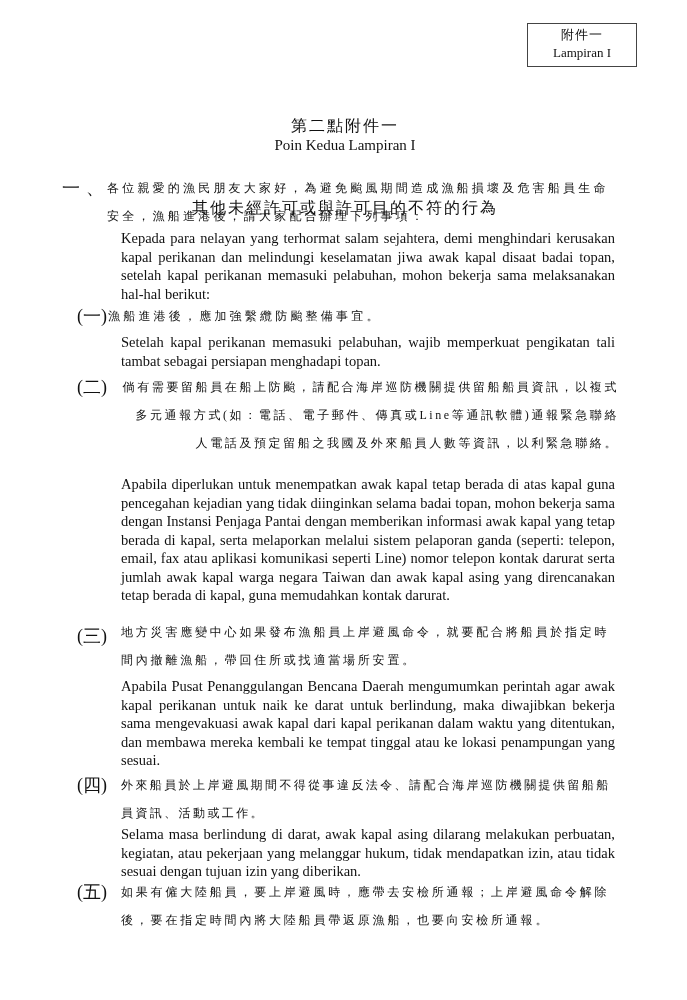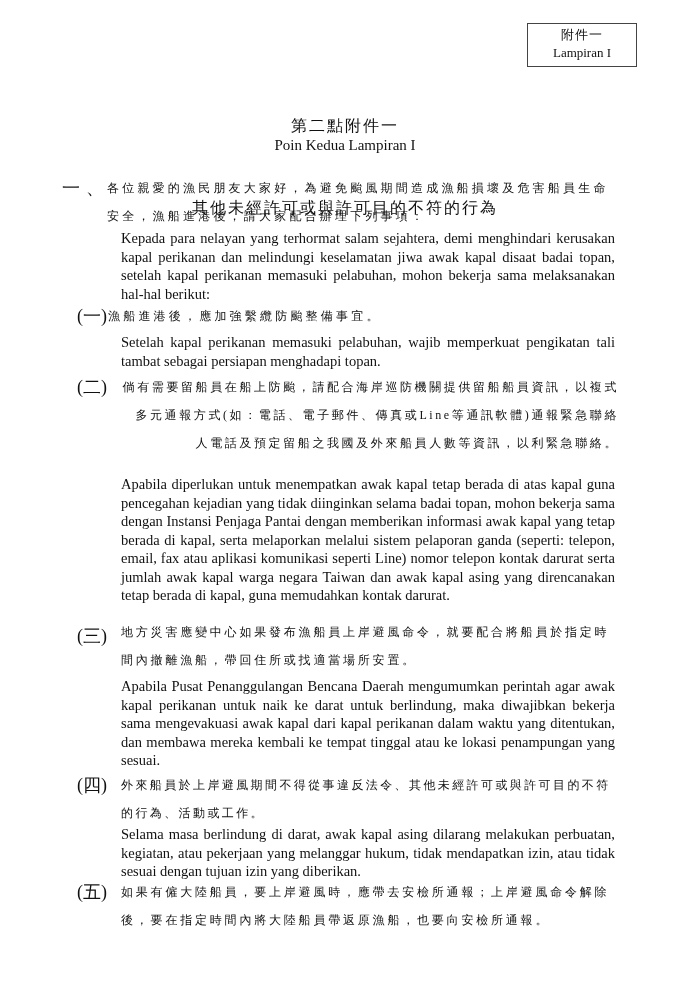--- a/index.html
+++ b/index.html
@@ -56,20 +56,20 @@
 </div>
 
 <div>
   <div class="marker" style="left:77px; top:622px;">(三)</div>
   <div class="cn-item" style="left:121px; top:618px; width:498px; letter-spacing:2.8px;">地方災害應變中心如果發布漁船員上岸避風命令，就要配合將船員於指定時間內撤離漁船，帶回住所或找適當場所安置。</div>
   <div class="id-para" style="top:677px;">Apabila Pusat Penanggulangan Bencana Daerah mengumumkan perintah agar awak kapal perikanan untuk naik ke darat untuk berlindung, maka diwajibkan bekerja sama mengevakuasi awak kapal dari kapal perikanan dalam waktu yang ditentukan, dan membawa mereka kembali ke tempat tinggal atau ke lokasi penampungan yang sesuai.</div>
 </div>
 
 <div>
   <div class="marker" style="left:77px; top:771px;">(四)</div>
-  <div class="cn-item" style="left:121px; top:771px; width:498px; letter-spacing:2.4px;">外來船員於上岸避風期間不得從事違反法令、其他未經許可或與許可目的不符的行為、活動或工作。</div>
+  <div class="cn-item" style="left:121px; top:771px; width:498px; letter-spacing:2.4px;">外來船員於上岸避風期間不得從事違反法令、請配合海岸巡防機關提供留船船員資訊、活動或工作。</div>
   <div class="id-para" style="top:825px;">Selama masa berlindung di darat, awak kapal asing dilarang melakukan perbuatan, kegiatan, atau pekerjaan yang melanggar hukum, tidak mendapatkan izin, atau tidak sesuai dengan tujuan izin yang diberikan.</div>
 </div>
 
 <div>
   <div class="marker" style="left:77px; top:878px;">(五)</div>
   <div class="cn-item" style="left:121px; top:878px; width:498px; letter-spacing:2.8px;">如果有僱大陸船員，要上岸避風時，應帶去安檢所通報；上岸避風命令解除後，要在指定時間內將大陸船員帶返原漁船，也要向安檢所通報。</div>
 </div>
 
 </body></html>

